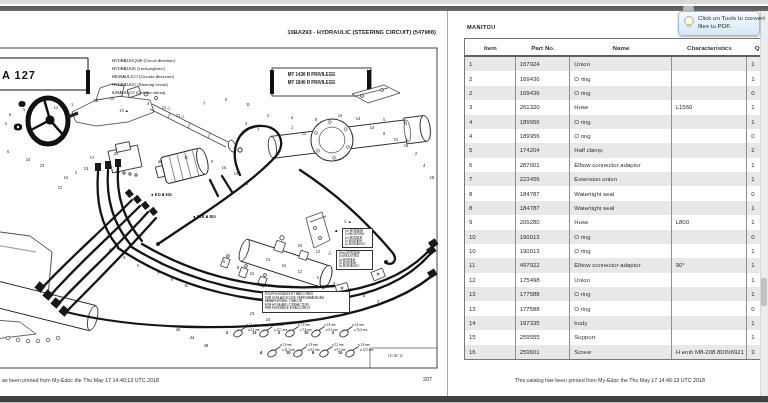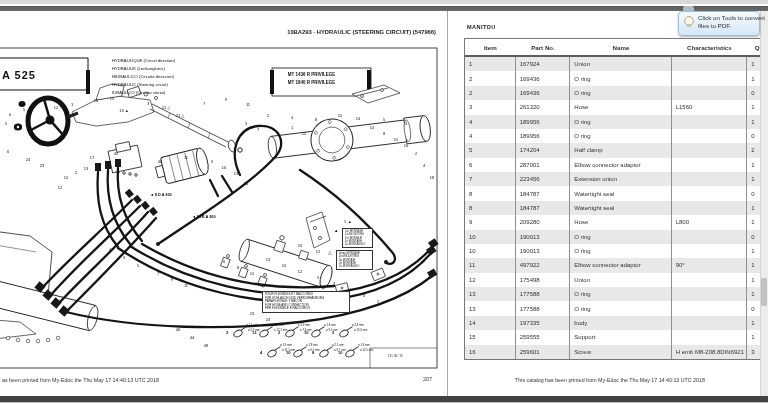--- a/index.html
+++ b/index.html
@@ -247,21 +247,21 @@
         <rect x="427" y="236" width="8" height="7" transform="rotate(-35 431 239)"></rect>
         <rect x="429" y="229" width="8" height="7" transform="rotate(-35 433 232)"></rect>
         <rect x="428" y="259" width="8" height="7" transform="rotate(-30 432 262)"></rect>
         <circle cx="386" cy="251" r="2"></circle>
           <circle cx="158" cy="233" r="2"></circle>
       </g>
     </g>
   </svg>
 
   <div class="abs page-title">10BA293 - HYDRAULIC (STEERING CIRCUIT) (547966)</div>
-  <div class="abs plate-code">A 525</div>
+  <div class="abs plate-code">A 127</div>
 
   <div class="abs lang-box">
     <div>HYDRAULIQUE (Circuit direction)</div>
     <div>HYDRAULIK (Lenkungkreis)</div>
     <div>HIDRAULICO (Circuito direccion)</div>
     <div>HYDRAULIC (Steering circuit)</div>
     <div>IDRAULICO (Circuito sterzo)</div>
   </div>
 
   <div class="abs model-box">

